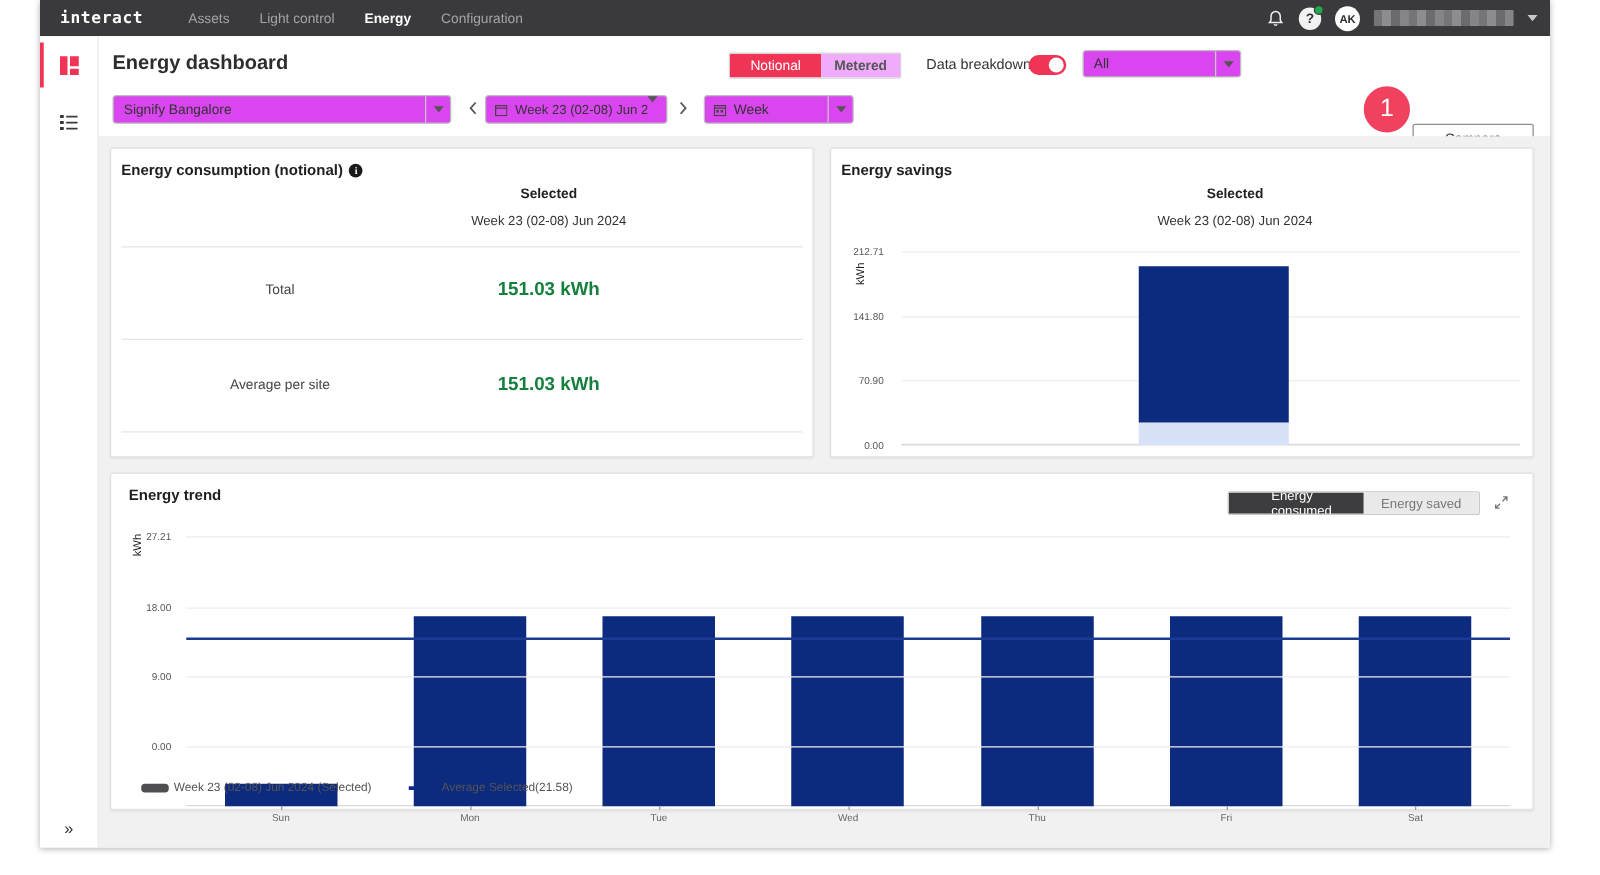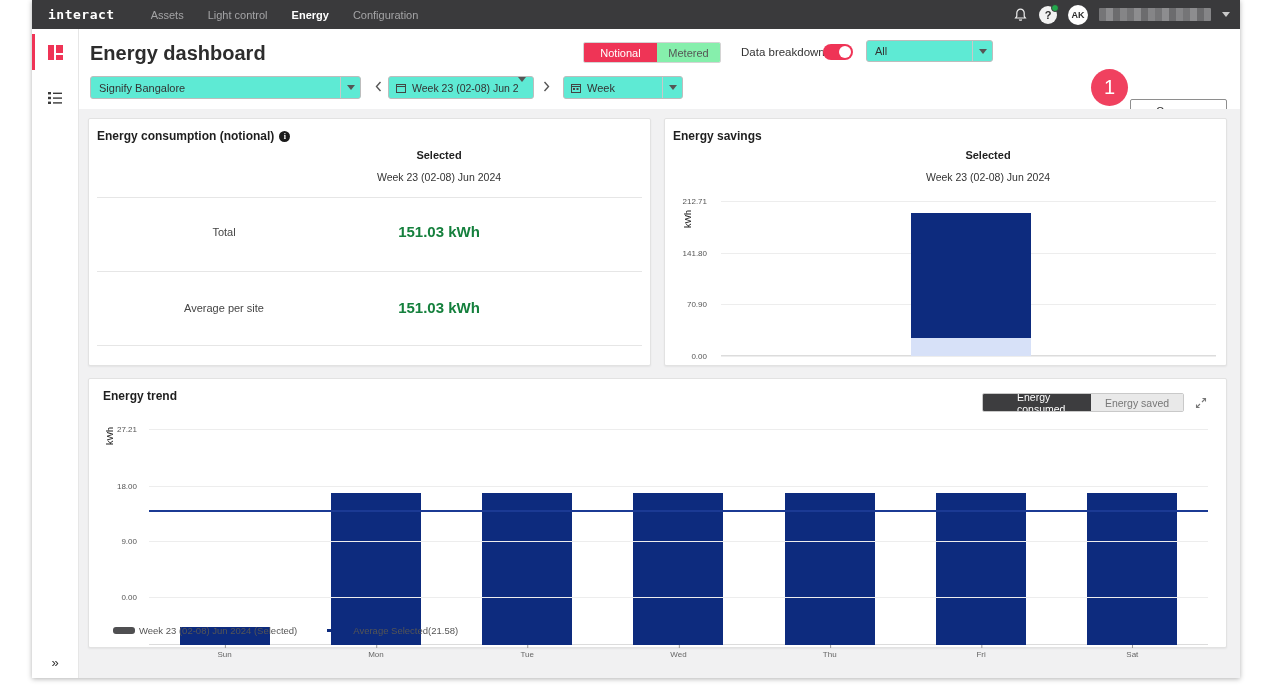--- a/index.html
+++ b/index.html
@@ -42,34 +42,34 @@
   .dash-icon .c1 { width:6px; height:15px; background:#ef3456; }
   .dash-icon .c2 { display:flex; flex-direction:column; gap:2px; }
   .dash-icon .c2 div:first-child { width:7px; height:8px; background:#ef3456; }
   .dash-icon .c2 div:last-child  { width:7px; height:5px; background:#ef3456; }
   .sidebar-expand { position:absolute; bottom:8px; left:0; right:0; text-align:center; font-size:13px;
                     color:#333; cursor:pointer; }
 
   
   .main { position:absolute; left:47px; top:29px; right:0; bottom:0; background:#f1f1f2; }
   .headerband { position:absolute; left:0; top:0; right:0; height:80px; background:#fff; }
-  .page-title { position:absolute; left:11px; top:13px; font-size:20px; font-weight:bold; color:#2d2d2d; }
+  .page-title { position:absolute; left:11px; top:13px; font-size:16px; font-weight:bold; color:#2d2d2d; }
 
   .segmented { position:absolute; left:504px; top:13px; height:21px; display:flex;
                border:1px solid #d4d4d4; border-radius:2px; overflow:hidden; }
   .seg-btn { font-size:11px; display:flex; align-items:center; justify-content:center; cursor:pointer; }
   .seg-btn.on  { width:73px; background:#ef3456; color:#fff; }
-  .seg-btn.off { width:63px; background:#86efac; color:#555; }
+  .seg-btn.off { width:63px; background:#f0abfc; color:#555;font-weight:bold; }
 
   .breakdown-label { position:absolute; left:662px; top:17px; font-size:11.5px; color:#333; }
   .switch { position:absolute; left:744px; top:15px; width:30px; height:16px; border-radius:8px;
             background:#ef3456; cursor:pointer; }
   .switch .knob { position:absolute; right:2px; top:2px; width:12px; height:12px; border-radius:50%; background:#fff; }
 
-  .select { background:#5eead4; border:1px solid #bdbdbd; border-radius:3px; display:flex;
+  .select { background:#d946ef; border:1px solid #bdbdbd; border-radius:3px; display:flex;
             align-items:center; font-size:11px; color:#333; cursor:pointer; }
   .select .lbl { padding-left:8px; flex:1; white-space:nowrap; overflow:hidden; }
   .select .cbox { width:20px; align-self:stretch; display:flex; align-items:center; justify-content:center;
                   border-left:1px solid #c8c8c8; }
   .sel-all  { position:absolute; left:787px; top:11px; width:127px; height:22px; }
   .sel-site { position:absolute; left:11px;  top:47px; width:271px; height:23px; }
   .sel-date { position:absolute; left:309px; top:47px; width:146px; height:23px; font-size:10.5px; }
   .sel-gran { position:absolute; left:484px; top:47px; width:120px; height:23px; }
   .mini-ico { margin-left:7px; display:flex; }
   .stepper  { position:absolute; top:50px; width:10px; height:14px; display:flex; align-items:center;

